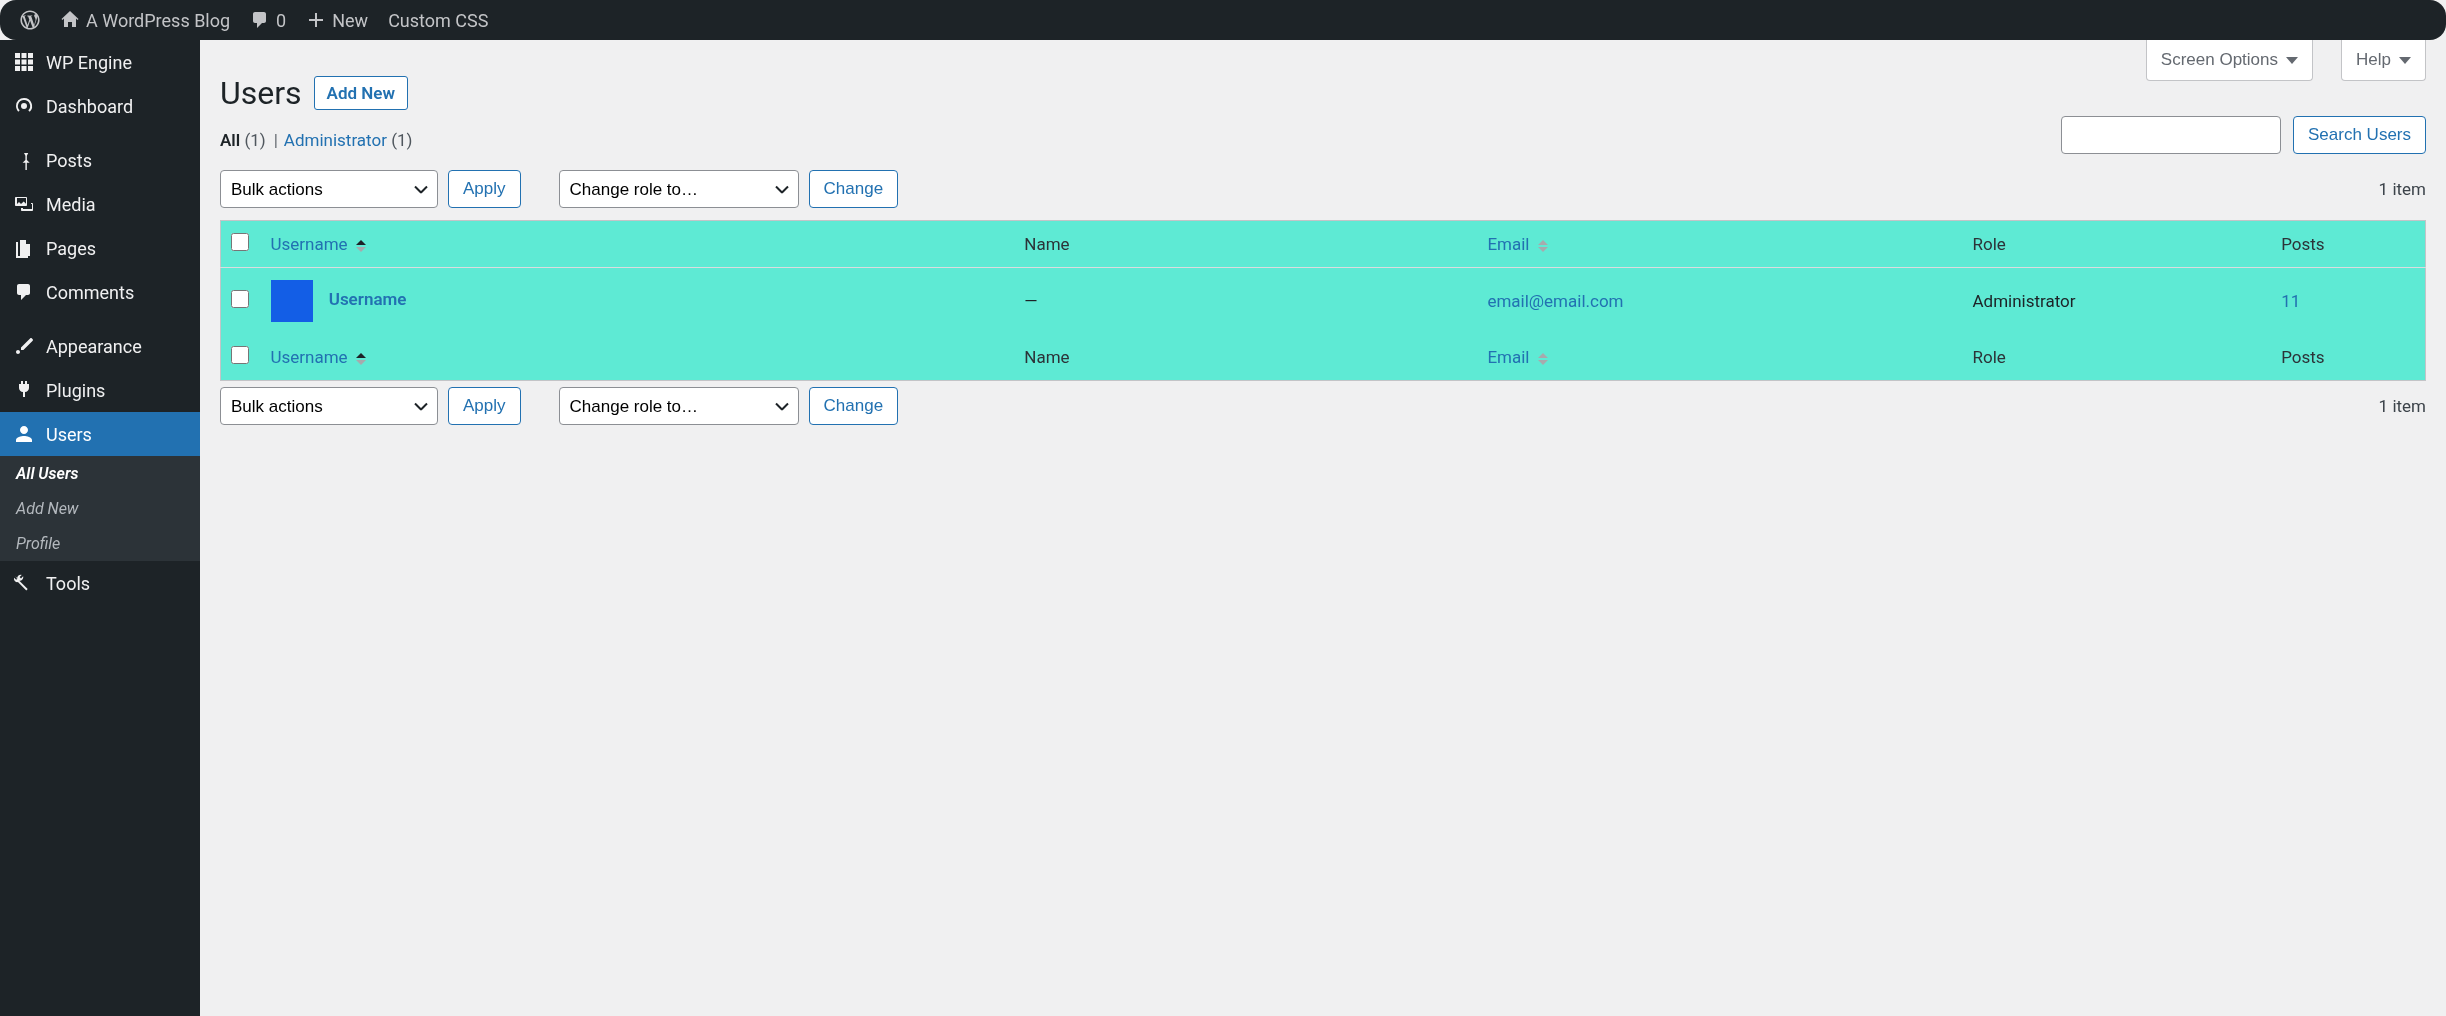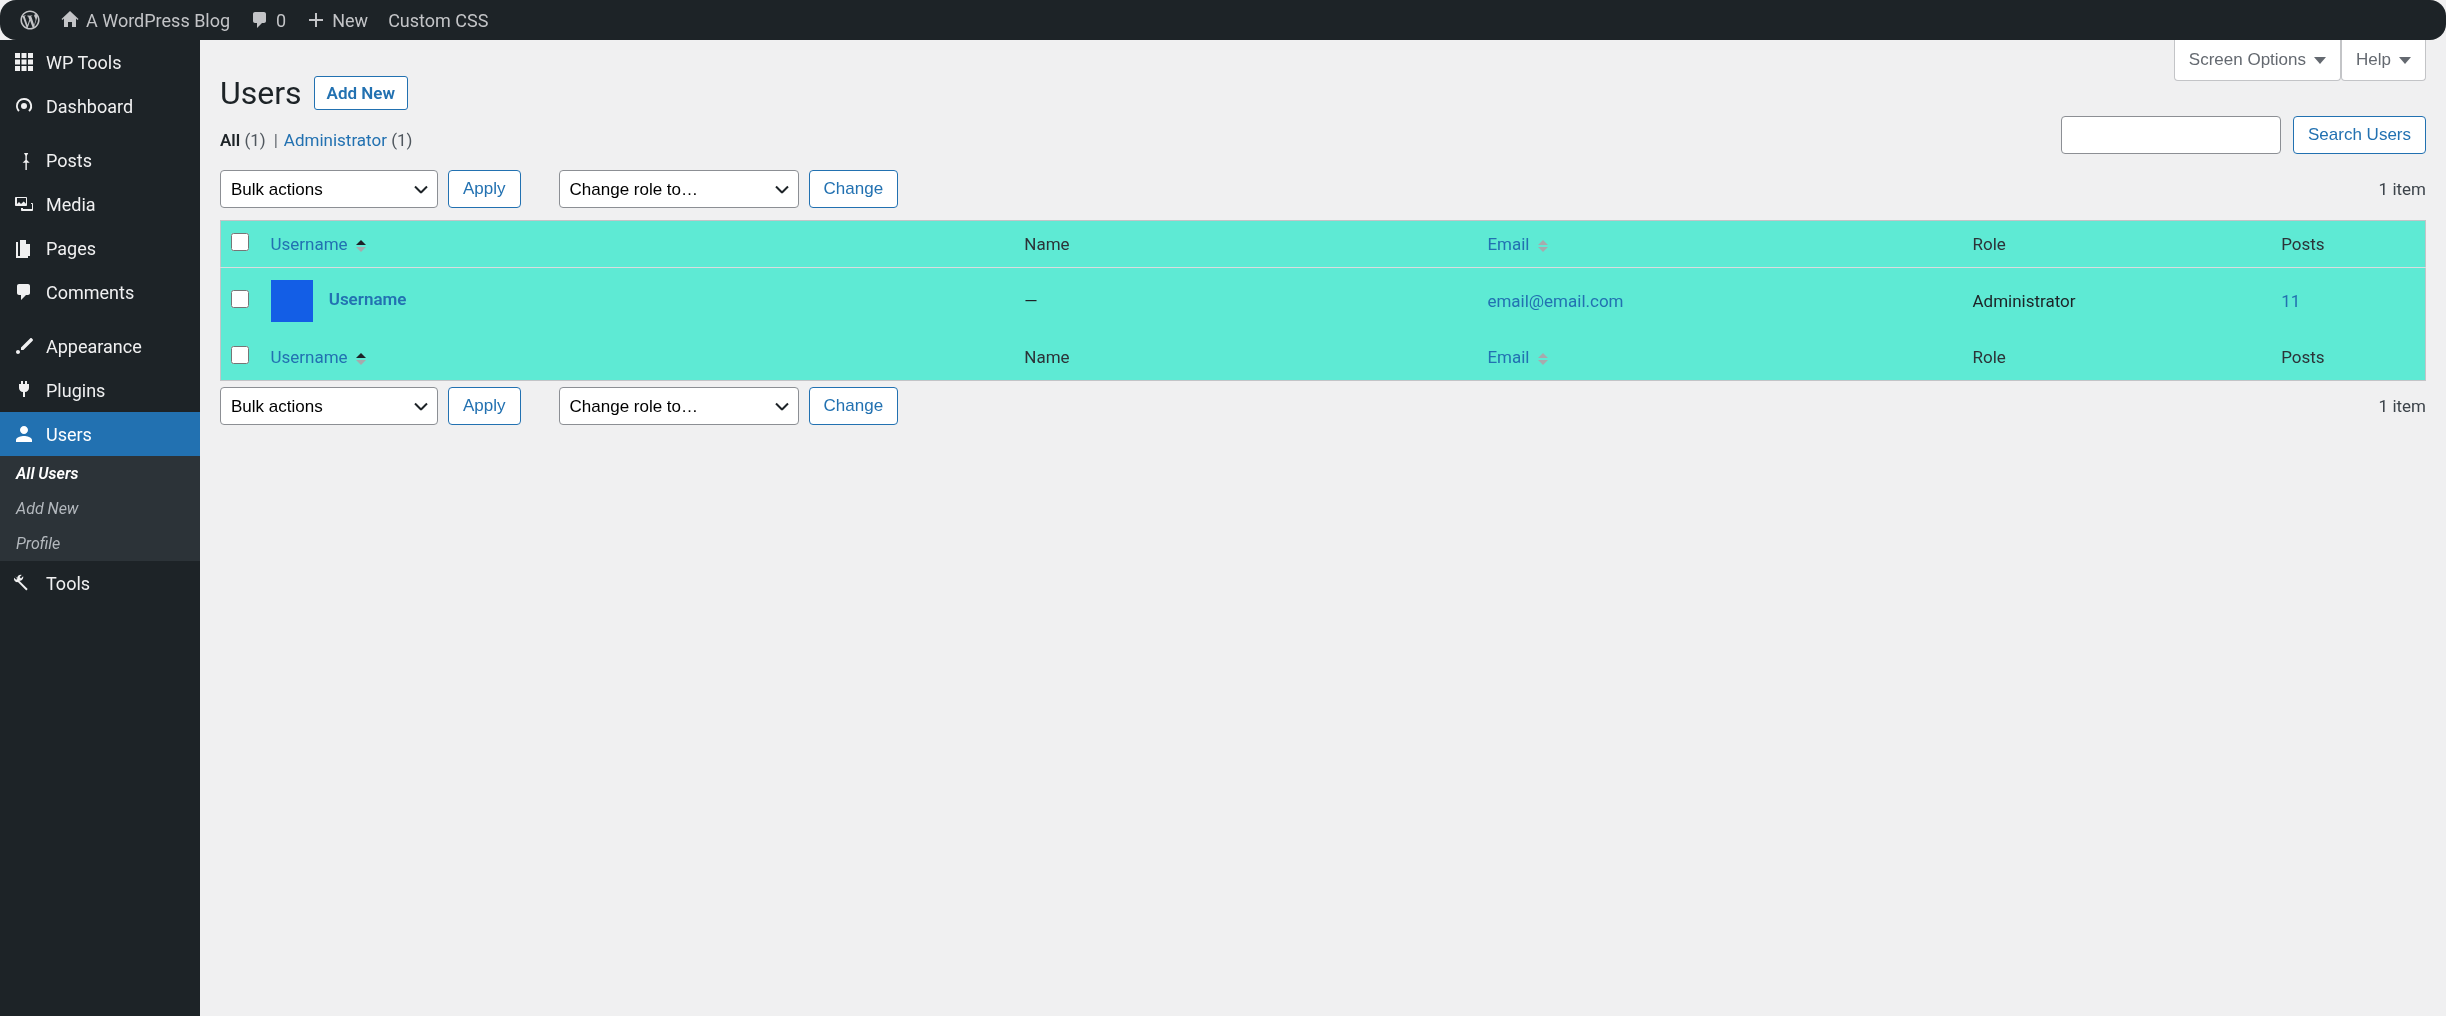--- a/index.html
+++ b/index.html
@@ -78,21 +78,21 @@
 .content {
   flex: 1;
   padding: 10px 20px 40px 20px;
   position: relative;
 }
 .top-buttons {
   position: absolute;
   top: 0;
   right: 20px;
   display: flex;
-  gap: 0;
+  gap: 28px;
 }
 .screen-meta-btn {
   background: #fff;
   border: 1px solid #c3c4c7;
   border-top: none;
   border-radius: 0 0 4px 4px;
   padding: 10px 14px;
   font-size: 17px;
   color: #646970;
   display: flex;
@@ -286,21 +286,21 @@
             <rect x="7.5" y="1" width="5" height="5"></rect>
             <rect x="14" y="1" width="5" height="5"></rect>
             <rect x="1" y="7.5" width="5" height="5"></rect>
             <rect x="7.5" y="7.5" width="5" height="5"></rect>
             <rect x="14" y="7.5" width="5" height="5"></rect>
             <rect x="1" y="14" width="5" height="5"></rect>
             <rect x="7.5" y="14" width="5" height="5"></rect>
             <rect x="14" y="14" width="5" height="5"></rect>
           </svg>
       </span>
-      <span>WP Tools</span>
+      <span>WP Engine</span>
     </a>
     <a class="menu-item">
       <span class="m-icon">
         <svg viewBox="0 0 20 20" width="20" height="20">
             <path d="M10 2a8 8 0 00-8 8c0 2.2.9 4.2 2.3 5.7l1.4-1.4A6 6 0 0110 4a6 6 0 014.3 10.3l1.4 1.4A8 8 0 0010 2zm0 5a3 3 0 100 6 3 3 0 000-6z"></path>
           </svg>
       </span>
       <span>Dashboard</span>
     </a>
     <div class="menu-sep"></div>

